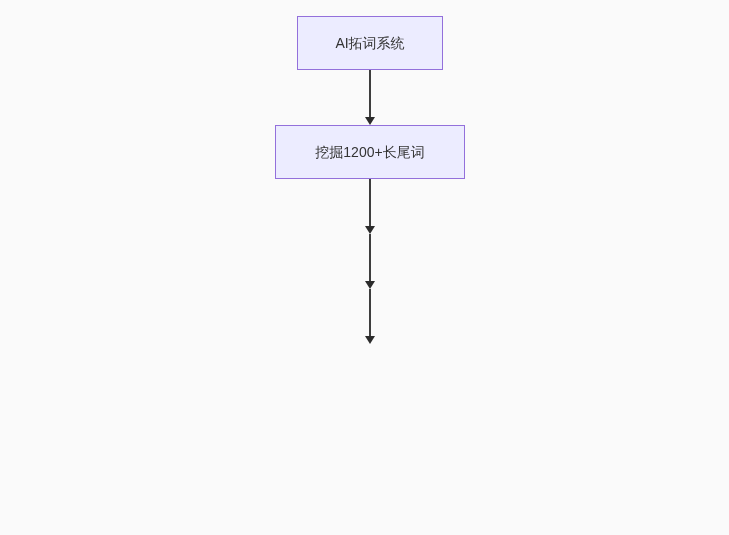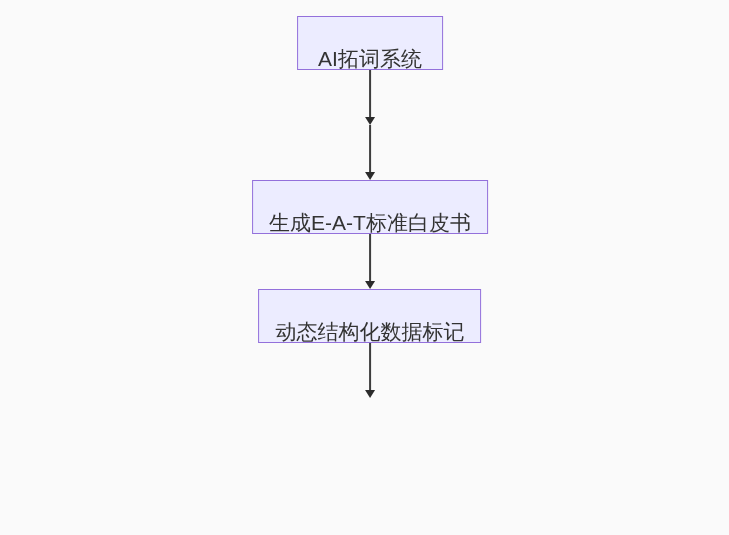--- a/index.html
+++ b/index.html
@@ -20,26 +20,26 @@
     top: 16px;
     transform: translateX(-50%);
     display: flex;
     flex-direction: column;
     align-items: center;
   }
   .node {
     box-sizing: border-box;
     height: 54px;
     display: flex;
-    align-items: flex-end;
+    align-items: center;
     justify-content: center;
     background: #ECECFF;
     border: 1.5px solid #9370DB;
     color: #333333;
-    font-size: 21px;
+    font-size: 14px;
     line-height: 1;
     padding: 0 16px;
     white-space: nowrap;
   }
   .edge {
     height: 55px;
     display: flex;
     flex-direction: column;
     align-items: center;
   }
@@ -64,38 +64,35 @@
 
     <div class="node" style="min-width:146px">
       <span>AI拓词系统</span>
     </div>
 
     <div class="edge">
       <div class="line"></div>
       <div class="head"></div>
     </div>
 
-
-    <div class="edge">
-      <div class="line"></div>
-      <div class="head"></div>
-    </div>
-
-    <div class="node" style="min-width:222px">
-      <span>生成E-A-T标准白皮书</span>
+    <div class="node" style="min-width:190px">
+      <span>挖掘1200+长尾词</span>
     </div>
 
     <div class="edge">
       <div class="line"></div>
       <div class="head"></div>
     </div>
 
-    <div class="node" style="min-width:216px">
-      <span>动态结构化数据标记</span>
+
+    <div class="edge">
+      <div class="line"></div>
+      <div class="head"></div>
     </div>
+
 
     <div class="edge">
       <div class="line"></div>
       <div class="head"></div>
     </div>
 
 
   </div>
 </div>
 

